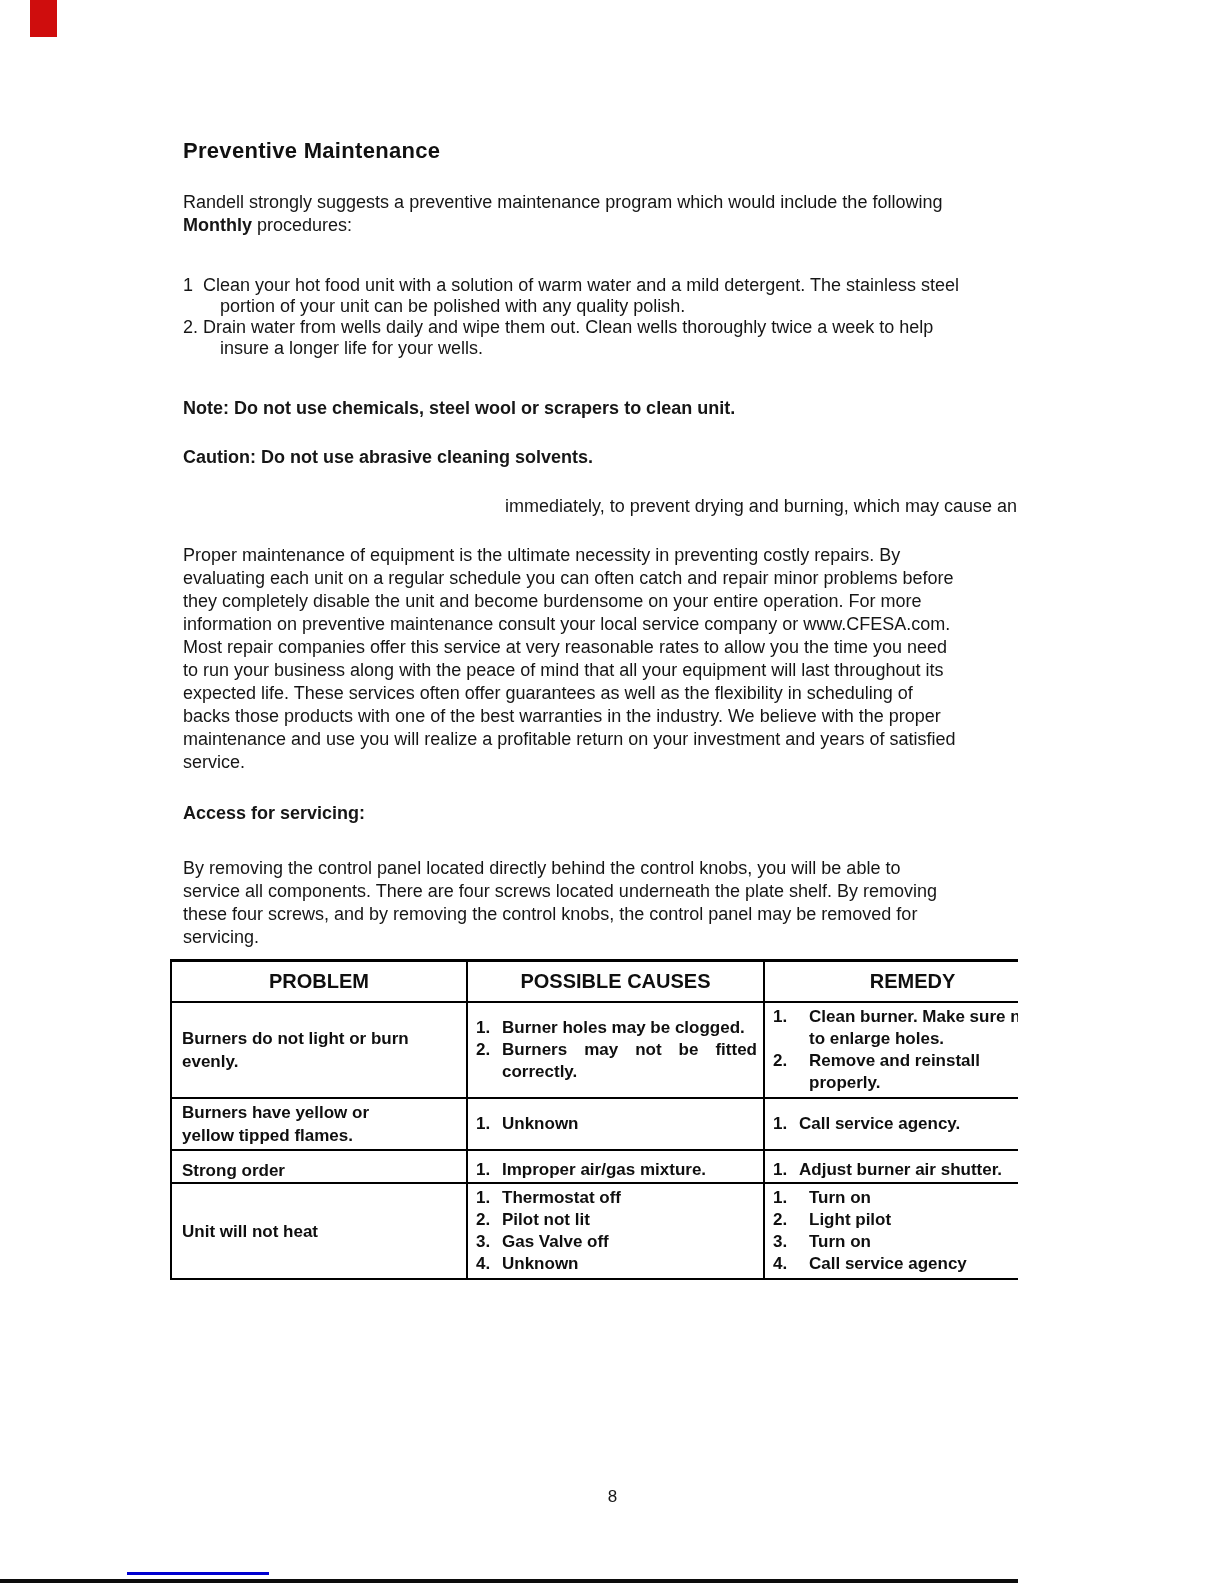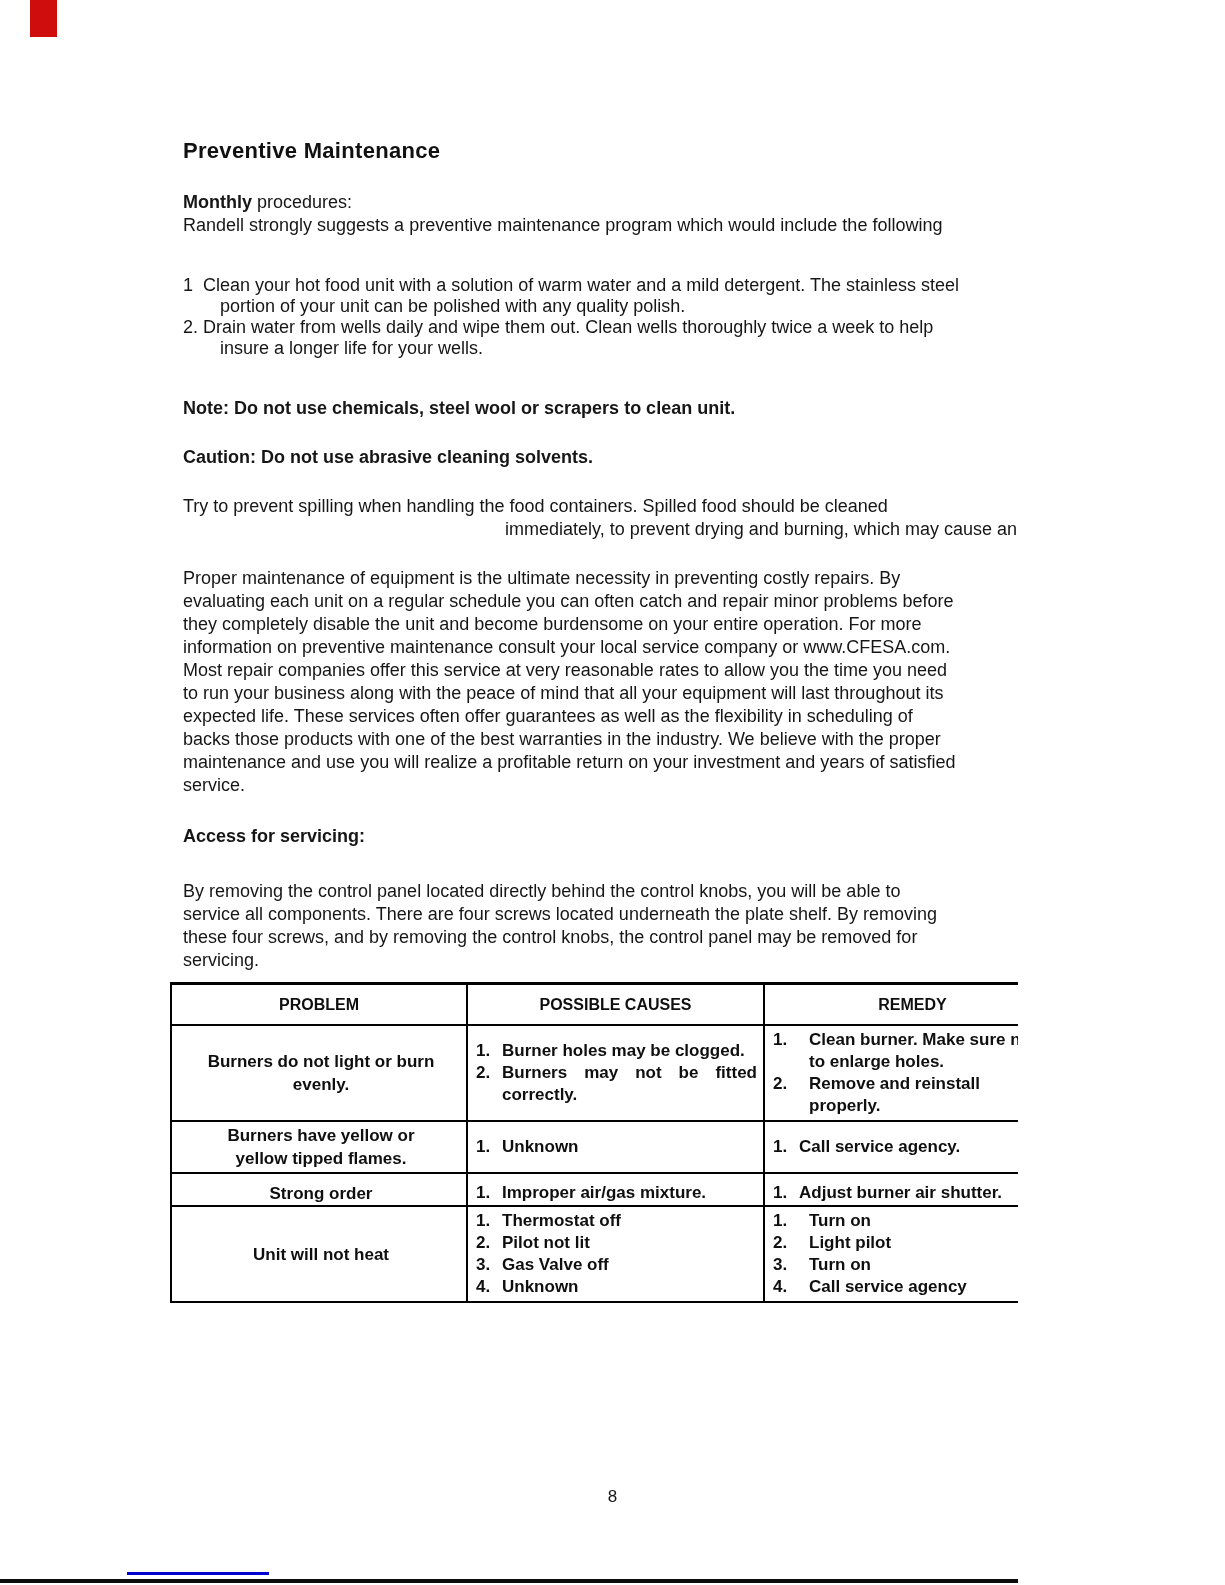--- a/index.html
+++ b/index.html
@@ -33,27 +33,27 @@
 
   table.ts{
     border-collapse:collapse;table-layout:fixed;
     width:890px;margin-top:10px;
     font-size:17px;font-weight:bold;color:#0f0f0f;
   }
   table.ts col.c1{width:296px;}
   table.ts col.c2{width:297px;}
   table.ts col.c3{width:297px;}
   table.ts th,table.ts td{border:2px solid #000;}
-  table.ts th{height:37px;font-size:16px;text-align:center;border-top:3px solid #000;}
+  table.ts th{height:37px;font-size:20px;text-align:center;border-top:3px solid #000;}
   tr.hr0{height:95px;}
   tr.hr1{height:47px;}
   tr.hr2{height:23px;}
   tr.hr3{height:95px;}
   tr.hr4{height:44px;}
-  td.prob{padding:2px 6px 2px 10px;vertical-align:middle;line-height:23px;text-align:center;}
+  td.prob{padding:2px 6px 2px 10px;vertical-align:middle;line-height:23px;}
   td.cause,td.rem{padding:3px 6px 3px 8px;vertical-align:middle;}
   tr.hr2 td{line-height:19px;padding-top:8px;padding-bottom:1px;}
   .ni{display:flex;line-height:22px;}
   .ni .n{flex:0 0 26px;}
   .gap-wide .n{flex:0 0 36px;}
   .gap-tight .n{flex:0 0 20px;}
   .gap-tight .t{letter-spacing:-0.3px;}
   .justify .t{text-align:justify;}
 
   .page-number{position:absolute;top:1487px;left:0;width:1225px;text-align:center;font-size:17px;}
@@ -70,41 +70,40 @@
 
 <div class="page">
 
   <div class="red-mark"></div>
 
   <div class="content">
 
     <div class="title">Preventive Maintenance</div>
 
     <div class="intro body-text">
+      <div>Randell strongly suggests a preventive maintenance program which would include the following</div>
       <div><b>Monthly</b><span> procedures:</span></div>
-      <div>Randell strongly suggests a preventive maintenance program which would include the following</div>
     </div>
 
     <div class="num-list">
       <div class="li">
         <div><span class="num">1</span><span>Clean your hot food unit with a solution of warm water and a mild detergent. The stainless steel</span></div>
         <div class="li-l2">portion of your unit can be polished with any quality polish.</div>
       </div>
       <div class="li">
         <div><span class="num">2.</span><span>Drain water from wells daily and wipe them out. Clean wells thoroughly twice a week to help</span></div>
         <div class="li-l2">insure a longer life for your wells.</div>
       </div>
     </div>
 
     <div class="note bold-line">Note: Do not use chemicals, steel wool or scrapers to clean unit.</div>
 
     <div class="caution bold-line">Caution: Do not use abrasive cleaning solvents.</div>
 
     <div class="spill body-text">
-      <div>Try to prevent spilling when handling the food containers. Spilled food should be cleaned</div>
       <div class="li-l2">immediately, to prevent drying and burning, which may cause an odor.</div>
     </div>
 
     <div class="bigpara body-text">
         <div>Proper maintenance of equipment is the ultimate necessity in preventing costly repairs. By</div>
         <div>evaluating each unit on a regular schedule you can often catch and repair minor problems before</div>
         <div>they completely disable the unit and become burdensome on your entire operation. For more</div>
         <div>information on preventive maintenance consult your local service company or www.CFESA.com.</div>
         <div>Most repair companies offer this service at very reasonable rates to allow you the time you need</div>
         <div>to run your business along with the peace of mind that all your equipment will last throughout its</div>

